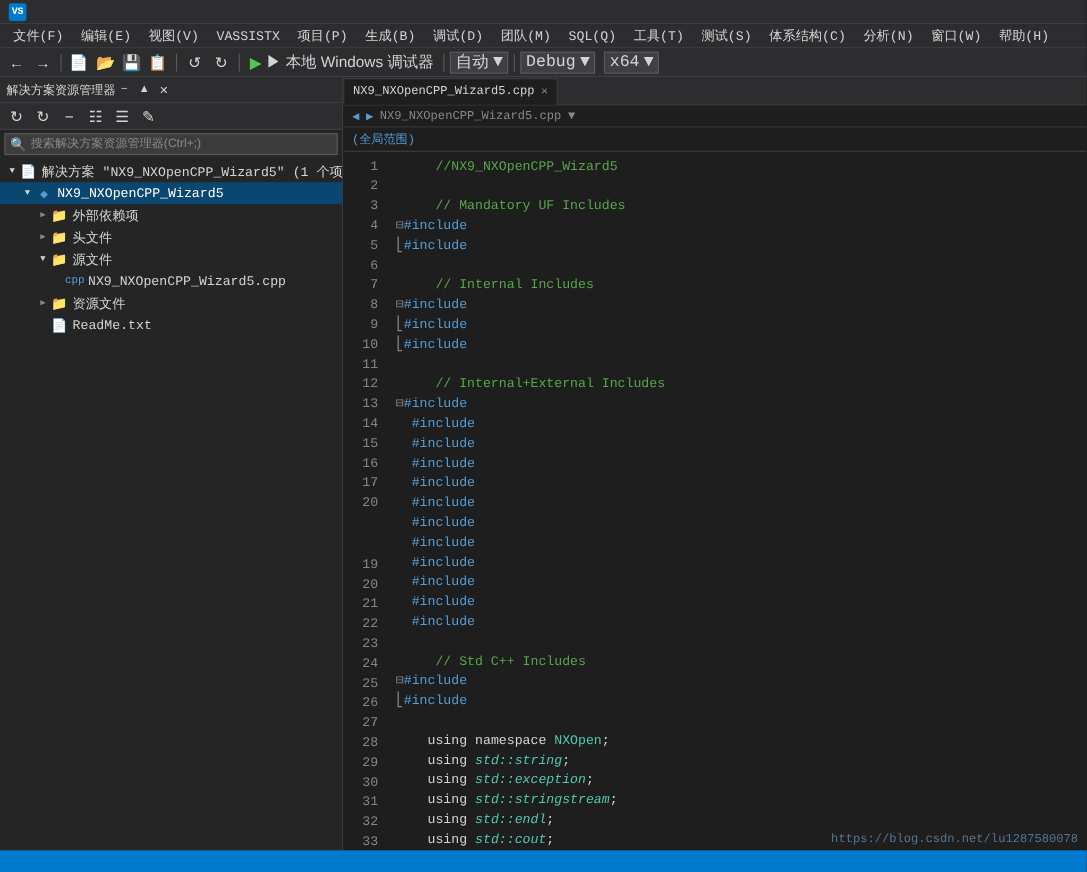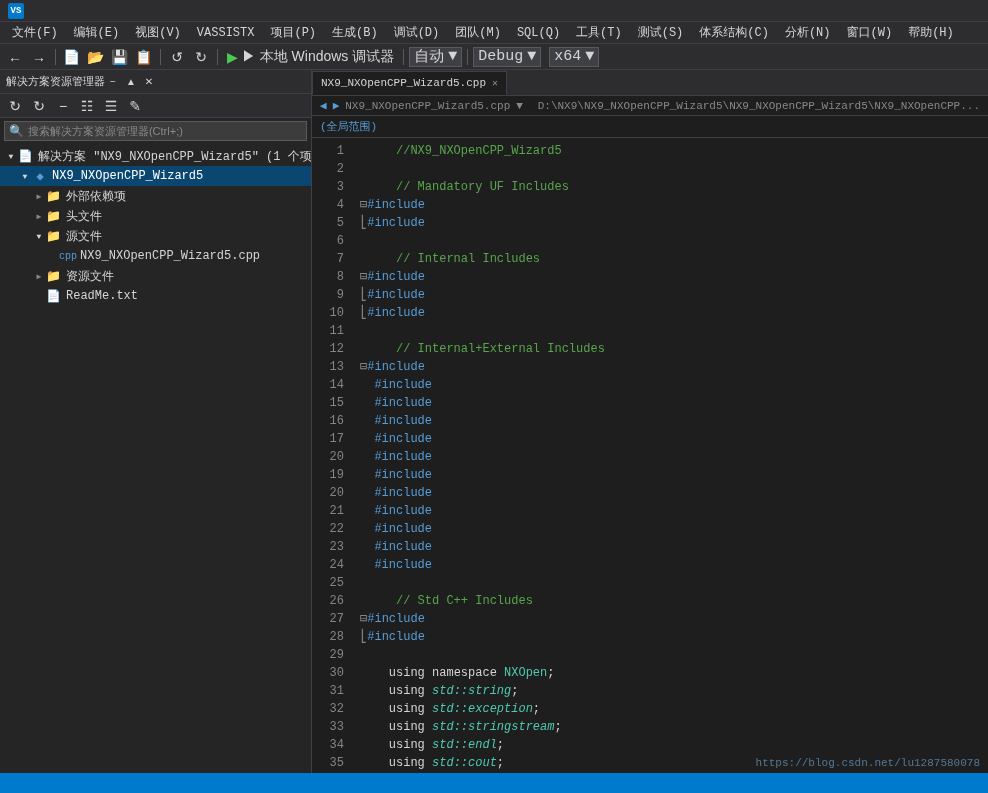--- a/index.html
+++ b/index.html
@@ -469,21 +469,20 @@
         <span>NX9_NXOpenCPP_Wizard5.cpp</span>
         <span class="tab-close">✕</span>
       </div>
     </div>
 
     <div style="background:#1e1e1e; height:20px; display:flex; align-items:center; padding:0 8px; font-size:11px; color:#888; border-bottom:1px solid #3f3f46;">
       <span style="margin-right:6px; color:#569cd6; cursor:pointer;">◀</span>
       <span style="color:#569cd6; margin-right:6px;">▶</span>
       <span style="color:#888; margin-right:6px;">NX9_NXOpenCPP_Wizard5.cpp</span>
       <span style="color:#888; margin-right:6px;">▼</span>
-      <span style="color:#888; margin-left: auto;">D:\NX9\NX9_NXOpenCPP_Wizard5\NX9_NXOpenCPP_Wizard5\NX9_NXOpenCPP...</span>
     </div>
 
     <div id="breadcrumb">
       <span>(全局范围)</span>
     </div>
 
     <div id="code-content">
       <div id="line-numbers">
           <div style="line-height: 18px; min-height: 18px;">1</div>
           <div style="line-height: 18px; min-height: 18px;">2</div>
@@ -496,21 +495,21 @@
           <div style="line-height: 18px; min-height: 18px;">9</div>
           <div style="line-height: 18px; min-height: 18px;">10</div>
           <div style="line-height: 18px; min-height: 18px;">11</div>
           <div style="line-height: 18px; min-height: 18px;">12</div>
           <div style="line-height: 18px; min-height: 18px;">13</div>
           <div style="line-height: 18px; min-height: 18px;">14</div>
           <div style="line-height: 18px; min-height: 18px;">15</div>
           <div style="line-height: 18px; min-height: 18px;">16</div>
           <div style="line-height: 18px; min-height: 18px;">17</div>
           <div style="line-height: 18px; min-height: 18px;">20</div>
-          <div style="line-height: 18px; min-height: 18px;">19</div>
+          <div style="line-height: 18px; min-height: 18px; margin-top: 38px;">19</div>
           <div style="line-height: 18px; min-height: 18px;">20</div>
           <div style="line-height: 18px; min-height: 18px;">21</div>
           <div style="line-height: 18px; min-height: 18px;">22</div>
           <div style="line-height: 18px; min-height: 18px;">23</div>
           <div style="line-height: 18px; min-height: 18px;">24</div>
           <div style="line-height: 18px; min-height: 18px;">25</div>
           <div style="line-height: 18px; min-height: 18px;">26</div>
           <div style="line-height: 18px; min-height: 18px;">27</div>
           <div style="line-height: 18px; min-height: 18px;">28</div>
           <div style="line-height: 18px; min-height: 18px;">29</div>

